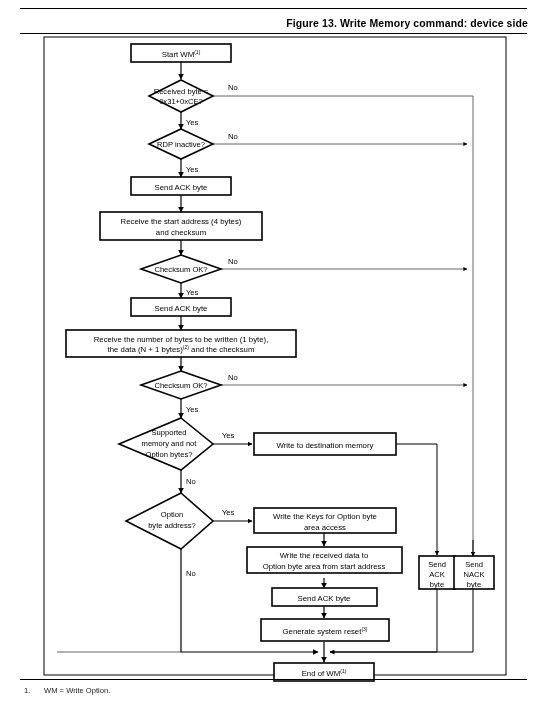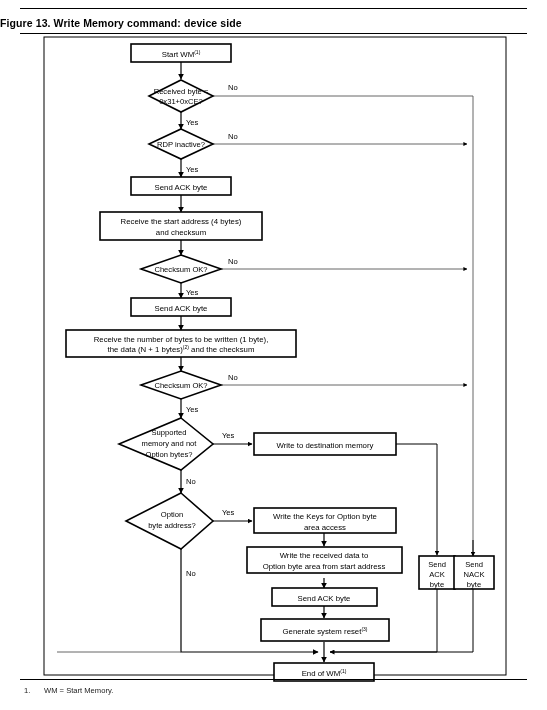--- a/index.html
+++ b/index.html
@@ -26,21 +26,21 @@
     top: 8px;
     width: 507px;
     height: 1px;
     background: #000;
   }
   .fig-title {
     position: absolute;
     left: 0;
     top: 17px;
     width: 528px;
-    text-align: left;
+    text-align: right;
     font-size: 10.5px;
     font-weight: bold;
     letter-spacing: 0.1px;
   }
   .title-rule {
     position: absolute;
     left: 20px;
     top: 33px;
     width: 507px;
     height: 1px;
@@ -277,16 +277,16 @@
       <rect x="274" y="663" width="100" height="18" fill="#fff" stroke="#000" stroke-width="1.6"></rect>
       <text x="324" y="675.5" text-anchor="middle" class="b-lbl">
         <tspan>End of WM</tspan><tspan class="sup" dy="-3">(1)</tspan>
       </text>
     </g>
   </svg>
 
   <div class="note-rule"></div>
 
   <div class="footnote">
-    <span class="num">1.</span><span>WM = Start Memory.</span>
+    <span class="num">1.</span><span>WM = Write Option.</span>
   </div>
 
 </div>
 
 </body></html>

